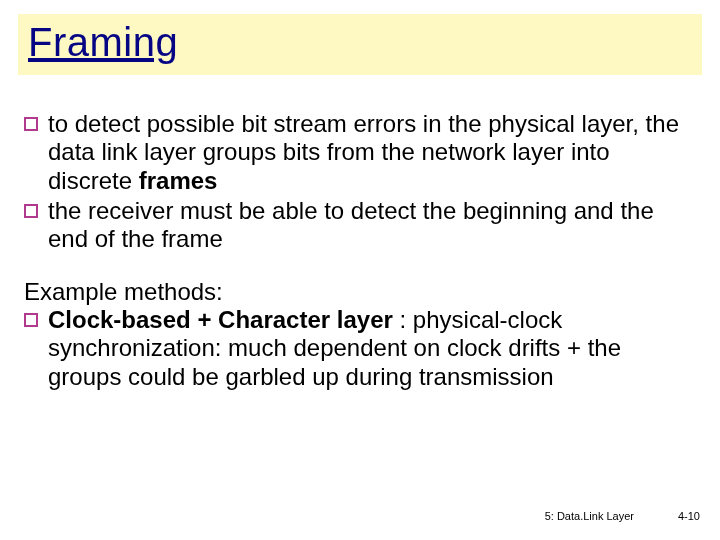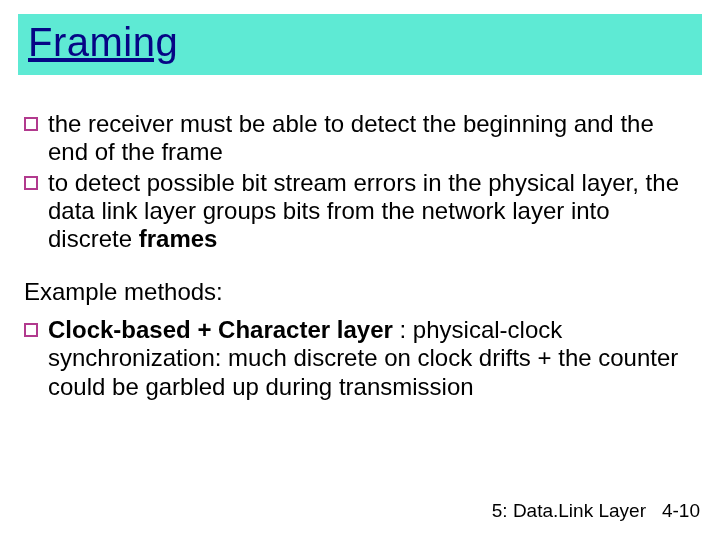--- a/index.html
+++ b/index.html
@@ -4,21 +4,21 @@
 <style>
   * { margin: 0; padding: 0; box-sizing: border-box; }
   html, body { width: 720px; height: 540px; background: #fff; overflow: hidden; }
   body { font-family: "Comic Sans MS", "Comic Sans", cursive, sans-serif; color: #000; }
 
   .slide { position: relative; width: 720px; height: 540px; }
 
   .title-bar {
     position: absolute;
     left: 18px; right: 18px; top: 14px;
-    background: #5eead4;
+    background: #fef9c3;
     padding: 6px 10px 10px 10px;
   }
   .title-bar h1 {
     font-family: "Comic Sans MS", "Comic Sans", cursive, sans-serif;
     font-weight: normal;
     font-size: 40px;
     color: #060685;
     text-decoration: underline;
     letter-spacing: 0.5px;
   }
@@ -41,69 +41,69 @@
     border: 2px solid #b23a8e;
     margin-top: 7px;
     margin-right: 10px;
   }
   .bullet .text { flex: 1 1 auto; }
 
   .gap { height: 22px; }
 
   .subhead {
     font-size: 24px;
-    margin-bottom: 10px;
+    margin-bottom: 0;
   }
 
   .footer {
     position: absolute;
     right: 20px; bottom: 18px;
     display: flex;
-    gap: 16px;
+    gap: 44px;
     align-items: baseline;
     font-family: Arial, Helvetica, sans-serif;
-    font-size: 19px;
+    font-size: 11px;
     color: #000;
   }
 
   b { font-weight: bold; }
 </style>
 </head>
 <body>
 
 <div class="slide">
 
   <div class="title-bar">
     <h1>Framing</h1>
   </div>
 
   <div class="body">
 
     <div class="bullet">
       <span class="marker"></span>
       <span class="text">
-        <span>the receiver must be able to detect the beginning and the end of the frame</span><b></b><span></span>
+        <span>to detect possible bit stream errors in the physical layer, the data link layer groups bits from the network layer into discrete </span><b>frames</b><span></span>
       </span>
     </div>
 
     <div class="bullet">
       <span class="marker"></span>
       <span class="text">
-        <span>to detect possible bit stream errors in the physical layer, the data link layer groups bits from the network layer into discrete </span><b>frames</b><span></span>
+        <span>the receiver must be able to detect the beginning and the end of the frame</span><b></b><span></span>
       </span>
     </div>
 
     <div class="gap"></div>
 
     <div class="subhead">Example methods:</div>
 
     <div class="bullet">
       <span class="marker"></span>
       <span class="text">
-        <b>Clock-based + Character layer</b><span> : </span><span>physical-clock synchronization: much discrete on clock drifts + the counter could be garbled up during transmission</span>
+        <b>Clock-based + Character layer</b><span> : </span><span>physical-clock synchronization: much dependent on clock drifts + the groups could be garbled up during transmission</span>
       </span>
     </div>
 
   </div>
 
   <div class="footer">
     <span>5: Data.Link Layer</span>
     <span>4-10</span>
   </div>
 

